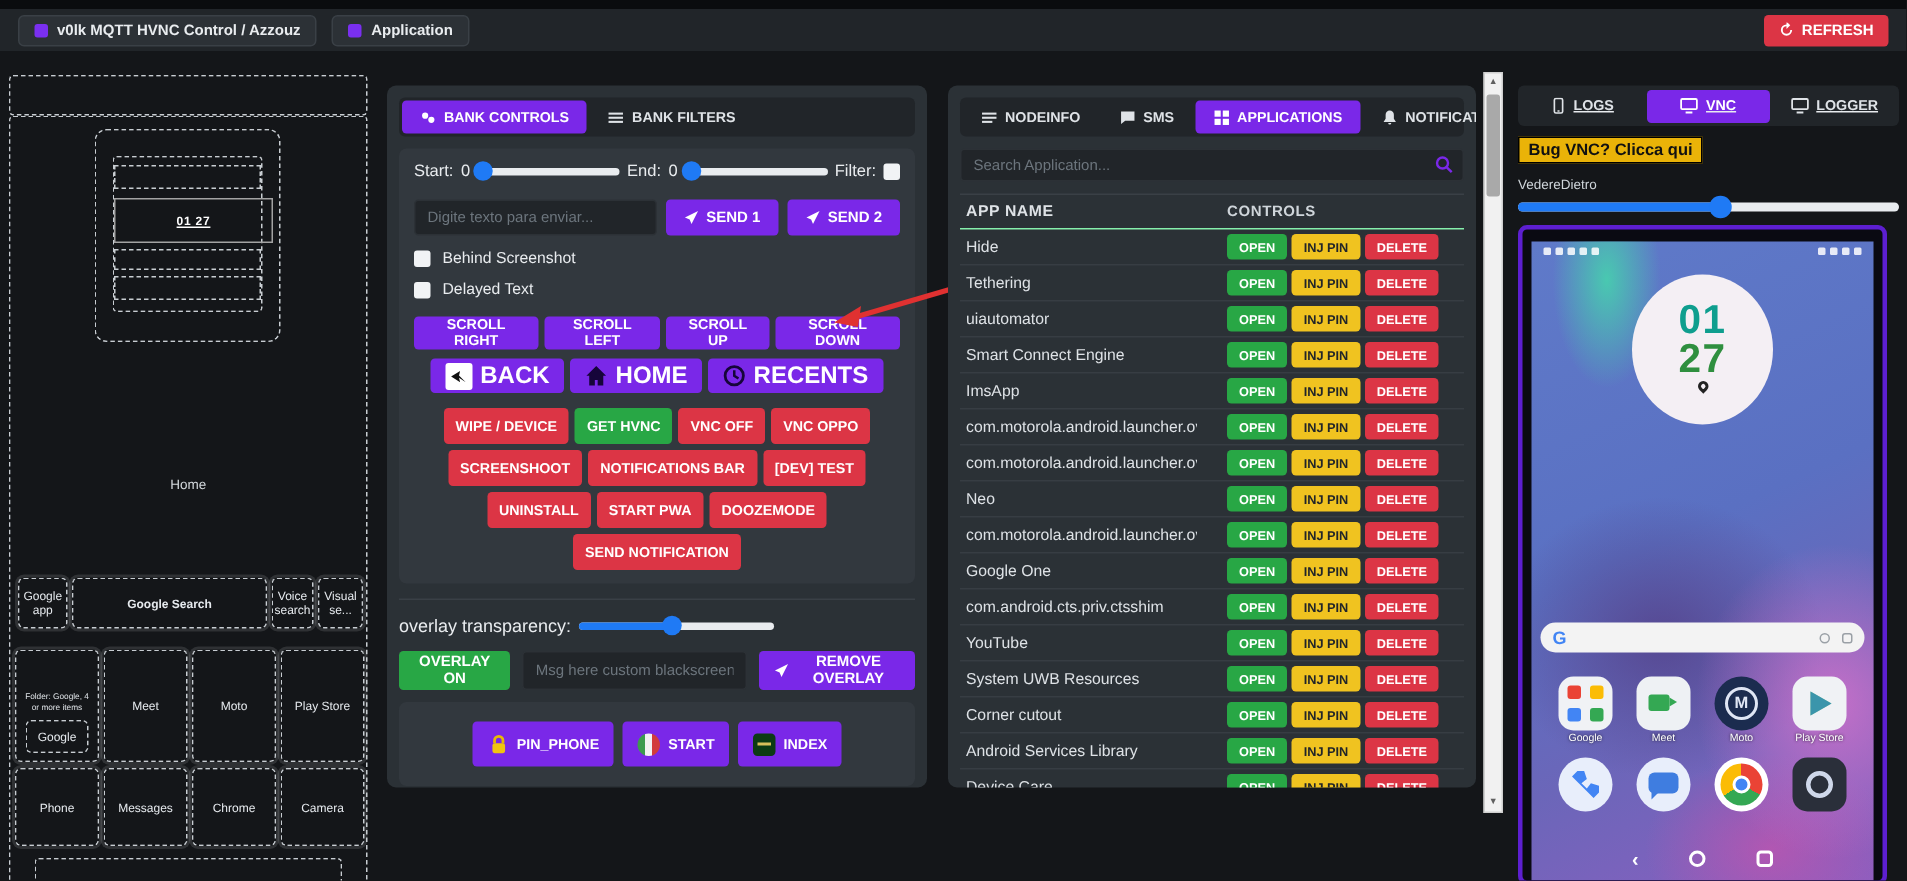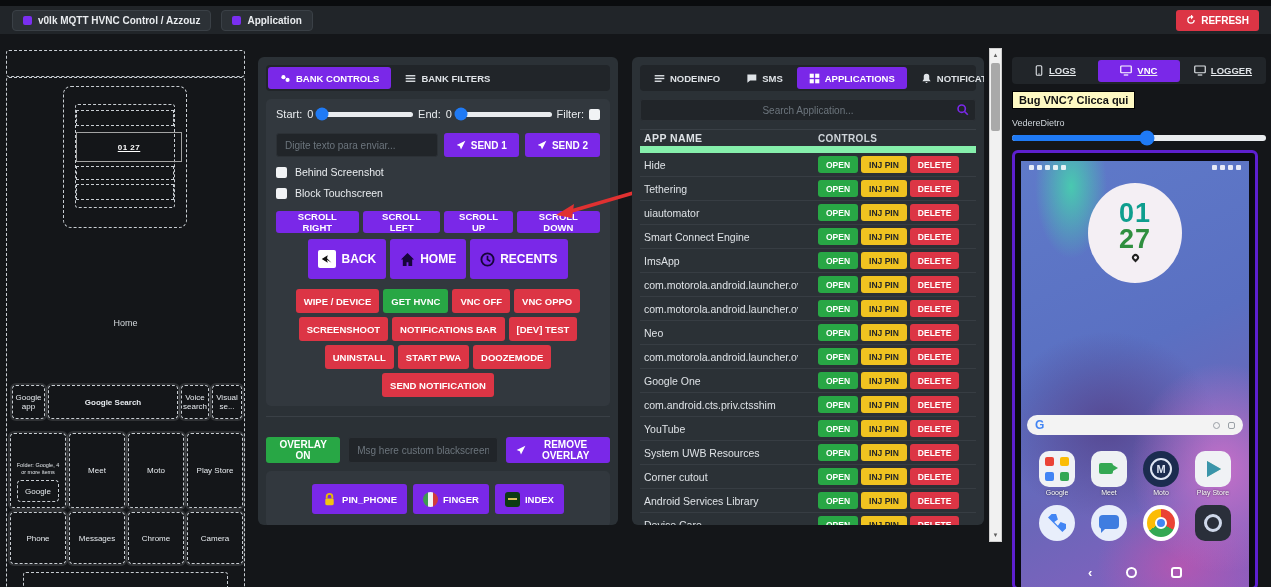--- a/index.html
+++ b/index.html
@@ -60,58 +60,58 @@
          display:inline-flex; align-items:center; justify-content:center; gap:5px;
          font-family:"Liberation Sans",sans-serif; }
   .btn-purple { background:#7a28e8; }
   .btn-red { background:#dc3545; }
   .btn-green { background:#28a745; }
   .send-btn { height:24px; padding:0 12px; font-size:10px; }
   .check-row { display:flex; align-items:center; gap:8px; margin-top:9px; font-size:10.5px; color:#e9ecef; }
   .scroll-row { display:flex; justify-content:flex-start; gap:4px; margin-top:12px; }
   .scroll-btn { height:22px; padding:0 10px; font-size:9.5px; }
   .osnav-row { display:flex; justify-content:center; gap:4px; margin-top:6px; }
-  .osnav-btn { height:40px; padding:0 10px; font-size:12px; }
+  .osnav-btn { height:23px; padding:0 10px; font-size:16px; }
   .redwrap { display:flex; flex-wrap:wrap; justify-content:center; gap:4px; margin-top:10px; }
   .red-btn { height:20px; padding:12px 8px; font-size:9.5px; }
   .overlay-zone { border-top:1px solid #3a4046; margin-top:10px; padding-top:10px; }
   .overlay-row { display:flex; align-items:center; gap:8px; margin-top:10px; }
   .pin-btn { height:30px; padding:0 10px; font-size:9.5px; }
   .pinwrap { display:flex; justify-content:center; gap:6px; flex-wrap:wrap; }
   .italy-flag-icon { width:15px; height:15px; border-radius:50%; flex:none;
       background:linear-gradient(90deg,#3d9b4f 0 33%,#f2f2f2 33% 66%,#d23b3b 66% 100%); }
   .index-flag-icon { width:15px; height:15px; border-radius:3px; background:#0c3b14; flex:none; position:relative; }
   .index-flag-icon::after { content:""; position:absolute; left:3px; right:3px; top:6px; height:2px; background:#d8c05a; }
 
   
   .apps { left:632px; top:57px; width:352px; height:468px; }
   .search-wrap { position:relative; margin-top:8px; }
-  .search-wrap .input { width:100%; height:22px;text-align:center; }
+  .search-wrap .input { width:100%; height:22px; }
   .search-ico { position:absolute; right:7px; top:4px; }
   .table { margin-top:8px; }
-  .thead { display:flex; align-items:center; height:24px; border-top:1px solid #3a4046; border-bottom:7px solid #86efac;
+  .thead { display:flex; align-items:center; height:24px; border-top:1px solid #3a4046; border-bottom:1px solid #86efac;
            font-size:10px; font-weight:bold; color:#cfd5da; letter-spacing:0.4px;gap:28px; }
   .trow { display:flex; align-items:center; height:24px; border-bottom:1px solid #373d43;gap:20px; }
   .tcell-name { flex:1; font-size:10.5px; color:#dee2e6; padding-left:4px; white-space:nowrap; overflow:hidden; }
   .tcell-controls { width:158px; display:flex; gap:3px; }
   .ctl-btn { height:17px; padding:0 8px; font-size:8.5px; border-radius:3px; }
   .btn-yellow { background:#f0c320; color:#212529; }
 
   
   .scrollbar { position:absolute; left:989px; top:48px; width:13px; height:494px; background:#f1f1f1;
                border:1px solid #cfcfcf; }
   .sb-arrow { position:absolute; left:0; width:11px; height:12px; display:flex; align-items:center; justify-content:center;
               color:#606060; font-size:6px; cursor:pointer; }
   .sb-thumb { position:absolute; left:1px; top:14px; width:9px; height:68px; background:#a9a9a9; border-radius:2px; cursor:grab; }
 
   
   .vncpanel { left:1012px; top:57px; width:254px; height:530px; background:transparent; padding:0; overflow:visible; }
   .vncpanel .tabstrip { height:27px;text-decoration:underline; }
   .vncpanel .tab { flex:1; }
-  .bug-badge { display:inline-block; margin-top:7px; background:#fef9c3; color:#111;
+  .bug-badge { display:inline-block; margin-top:7px; background:#eab308; color:#111;
                font-size:11px; font-weight:bold; padding:2px 6px; border:1px solid #000; cursor:pointer; }
   .dietro { font-size:9px; color:#cfd5da; margin-top:9px; }
   .vnc-slider { margin-top:7px; height:6px; }
   .phone { position:relative; margin-top:9px; width:246px; height:440px; background:#0a0a12;
            border:3px solid #5d1fd1; border-radius:6px; overflow:hidden; cursor:pointer; }
   .wall { position:absolute; left:6px; right:6px; top:8px; bottom:0;
      background:
        radial-gradient(ellipse 60px 120px at 22% 6%, rgba(72,205,175,0.95) 0%, rgba(72,205,175,0) 60%),
        radial-gradient(ellipse 130px 150px at 88% 72%, rgba(225,115,205,0.75) 0%, rgba(225,115,205,0) 70%),
        radial-gradient(ellipse 150px 130px at 38% 62%, rgba(84,66,138,0.85) 0%, rgba(84,66,138,0) 72%),
@@ -288,21 +288,21 @@
         <span>SEND 2</span>
       </button>
     </div>
 
     <div class="check-row">
         <span class="chk"></span>
       <span>Behind Screenshot</span>
       </div>
     <div class="check-row">
         <span class="chk"></span>
-      <span>Block Touchscreen</span>
+      <span>Delayed Text</span>
       </div>
 
     <div class="scroll-row">
       <button class="btn btn-purple scroll-btn">SCROLL RIGHT</button>
       <button class="btn btn-purple scroll-btn">SCROLL LEFT</button>
       <button class="btn btn-purple scroll-btn">SCROLL UP</button>
       <button class="btn btn-purple scroll-btn">SCROLL DOWN</button>
     </div>
 
     <div class="osnav-row">
@@ -342,20 +342,27 @@
       <button class="btn btn-red red-btn">NOTIFICATIONS BAR</button>
       <button class="btn btn-red red-btn">[DEV] TEST</button>
       <button class="btn btn-red red-btn">UNINSTALL</button>
       <button class="btn btn-red red-btn">START PWA</button>
       <button class="btn btn-red red-btn">DOOZEMODE</button>
       <button class="btn btn-red red-btn">SEND NOTIFICATION</button>
     </div>
   </div>
 
   <div class="overlay-zone">
+    <div class="slider-row" style="font-size:12px;">
+      <span>overlay transparency:</span>
+      <span class="slider" style="max-width:130px;">
+        <span class="fill" style="width:48%;"></span>
+        <span class="knob" style="left:48%;"></span>
+      </span>
+    </div>
     <div class="overlay-row">
       <button class="btn btn-green" style="height:26px;padding:0 12px;font-size:10px;">OVERLAY ON</button>
       <input class="input" style="flex: 1 1 0%; height: 26px;" placeholder="Msg here custom blackscreen...">
       <button class="btn btn-purple" style="height:26px;padding:0 10px;font-size:10px;">
         <span class="icon">
           <svg width="10" height="10" viewBox="0 0 16 16">
               <path fill="#fff" d="M15 1 1 8l5 2 2 5 7-14z"></path>
             </svg>
         </span>
         <span>REMOVE OVERLAY</span>
@@ -369,21 +376,21 @@
         <span class="icon lock-icon">
           <svg width="15" height="15" viewBox="0 0 16 16">
               <path fill="none" stroke="#e8b906" stroke-width="2" d="M5 7V5a3 3 0 0 1 6 0v2"></path>
               <rect x="3.5" y="7" width="9" height="7" rx="1.5" fill="#f2c40f"></rect>
             </svg>
         </span>
         <span>PIN_PHONE</span>
       </button>
       <button class="btn btn-purple pin-btn">
         <span class="italy-flag-icon"></span>
-        <span>FINGER</span>
+        <span>START</span>
       </button>
       <button class="btn btn-purple pin-btn">
         <span class="index-flag-icon"></span>
         <span>INDEX</span>
       </button>
 
     </div>
 
   </div>
 </div>

